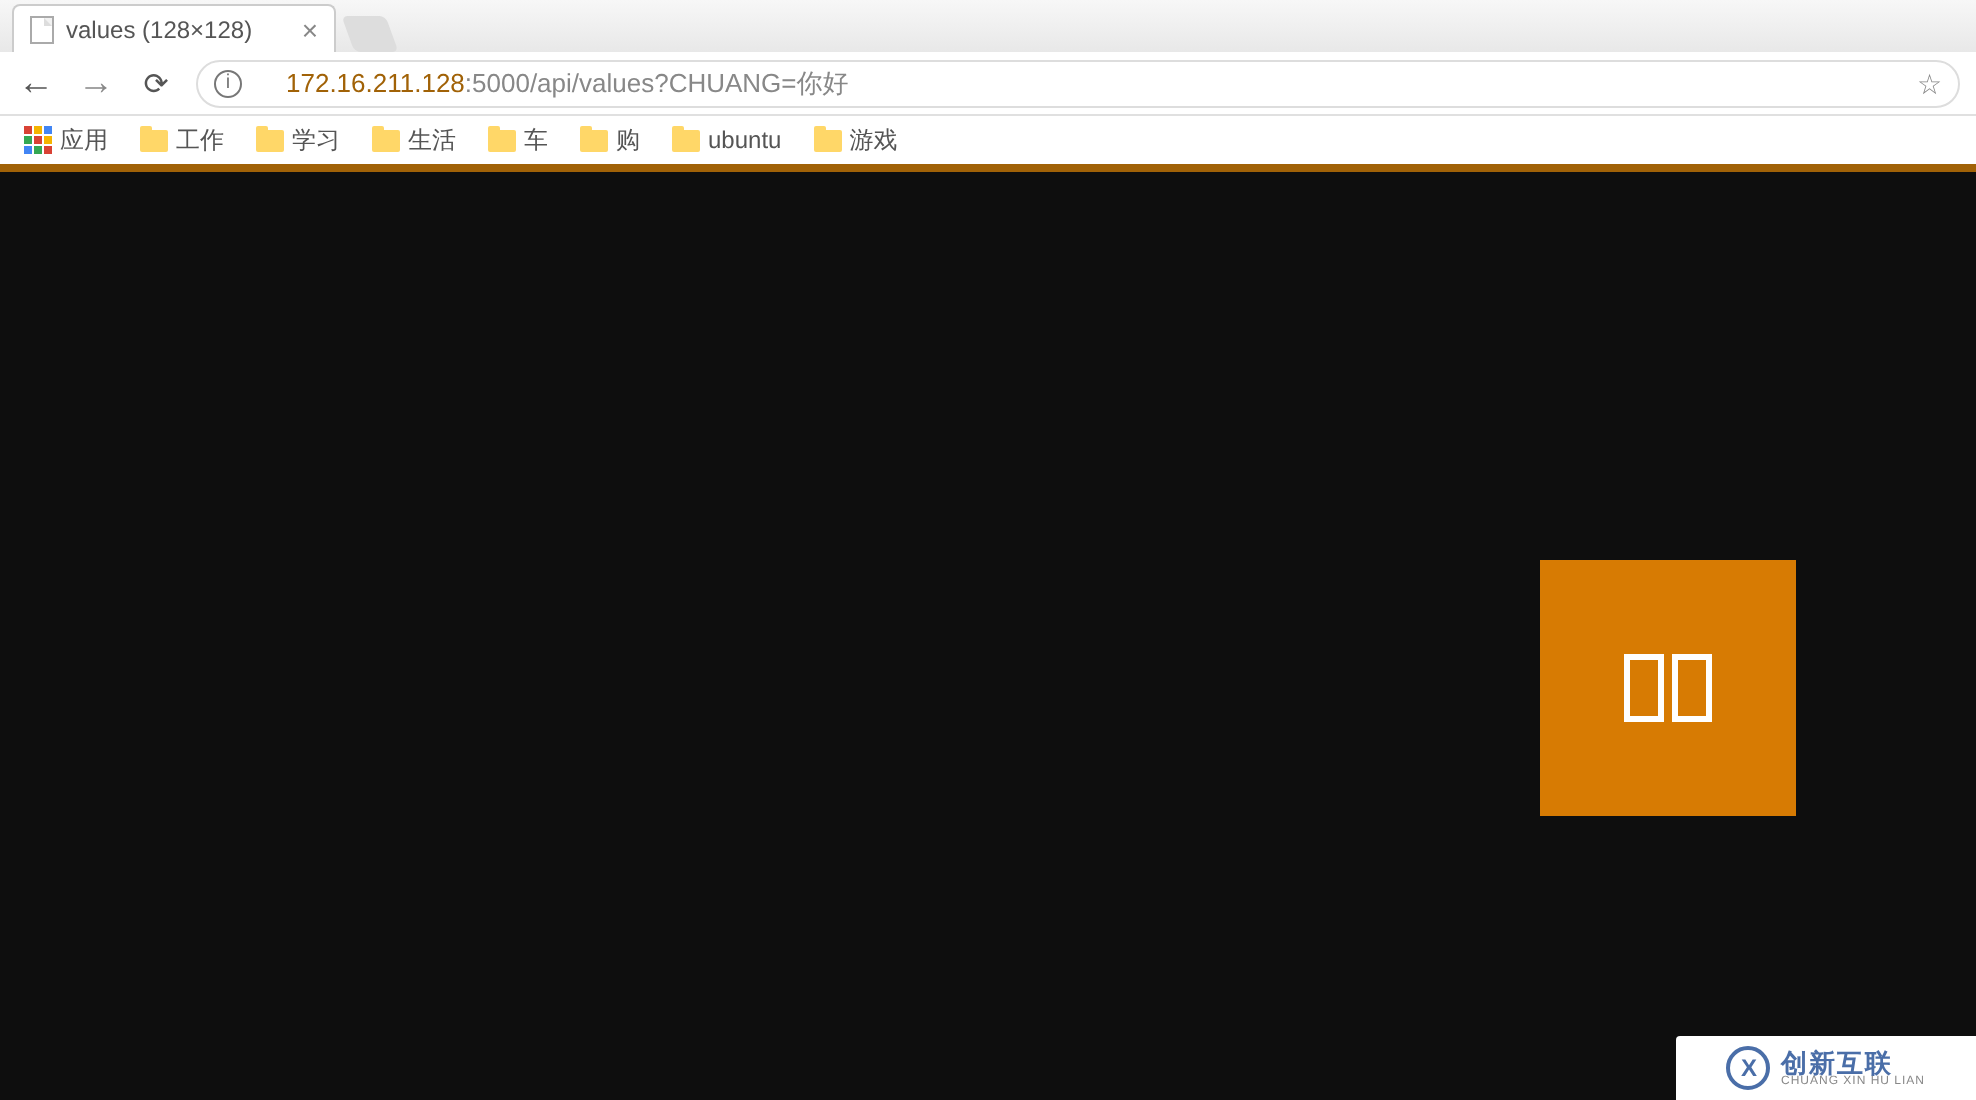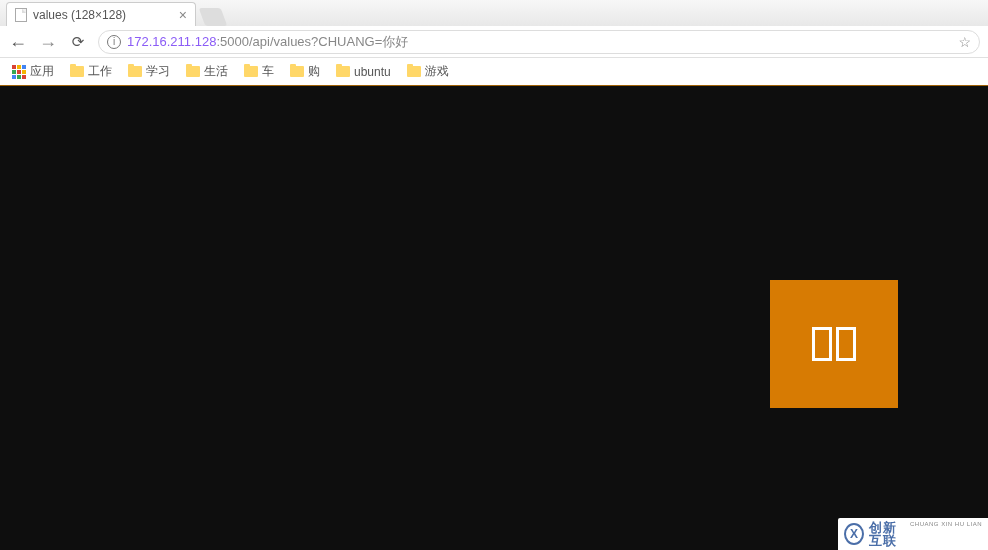--- a/index.html
+++ b/index.html
@@ -21,21 +21,21 @@
     .tab-bar {
       height: 26px;
       background: linear-gradient(to bottom, #f7f7f7, #e8e8e8);
       display: flex;
       align-items: flex-end;
       padding-left: 6px;
     }
 
     .tab {
       height: 24px;
-      width: 190px;
+      width: 162px;
       background: #fff;
       border-top-left-radius: 4px;
       border-top-right-radius: 4px;
       display: flex;
       align-items: center;
       padding: 0 8px;
       border: 1px solid #ccc;
       border-bottom: none;
       font-size: 12px;
       color: #555;
@@ -116,33 +116,33 @@
       font-size: 10px;
       color: #777;
     }
 
     .url-text {
       flex: 1;
       color: #333;
       white-space: nowrap;
       overflow: hidden;
     }
-    .url-host { color: #8b5cf6; }
+    .url-host { color: #a16207; margin-left: 16px; }
     .url-port-path { color: #888; }
 
     .star-icon {
       color: #888;
       font-size: 14px;
     }
 
     
     .bookmarks-bar {
       height: 28px;
       background: #fff;
-      border-bottom: 1px solid #a16207;
+      border-bottom: 4px solid #a16207;
       display: flex;
       align-items: center;
       padding: 0 6px;
       gap: 4px;
     }
 
     .apps-icon {
       width: 14px;
       height: 14px;
       display: grid;
@@ -238,21 +238,21 @@
       border-radius: 50%;
       display: flex;
       align-items: center;
       justify-content: center;
       color: #4a6ea8;
       font-size: 12px;
       font-weight: bold;
     }
     .wm-text {
       display: flex;
-      flex-direction: row;
+      flex-direction: column;
       line-height: 1;
     }
     .wm-cn { font-size: 13px; color: #4a6ea8; font-weight: bold; letter-spacing: 1px; }
     .wm-en { font-size: 6px; color: #888; letter-spacing: 0.5px; white-space: nowrap; }
 
     .page-icon {
       width: 12px;
       height: 14px;
       border: 1px solid #aaa;
       position: relative;

